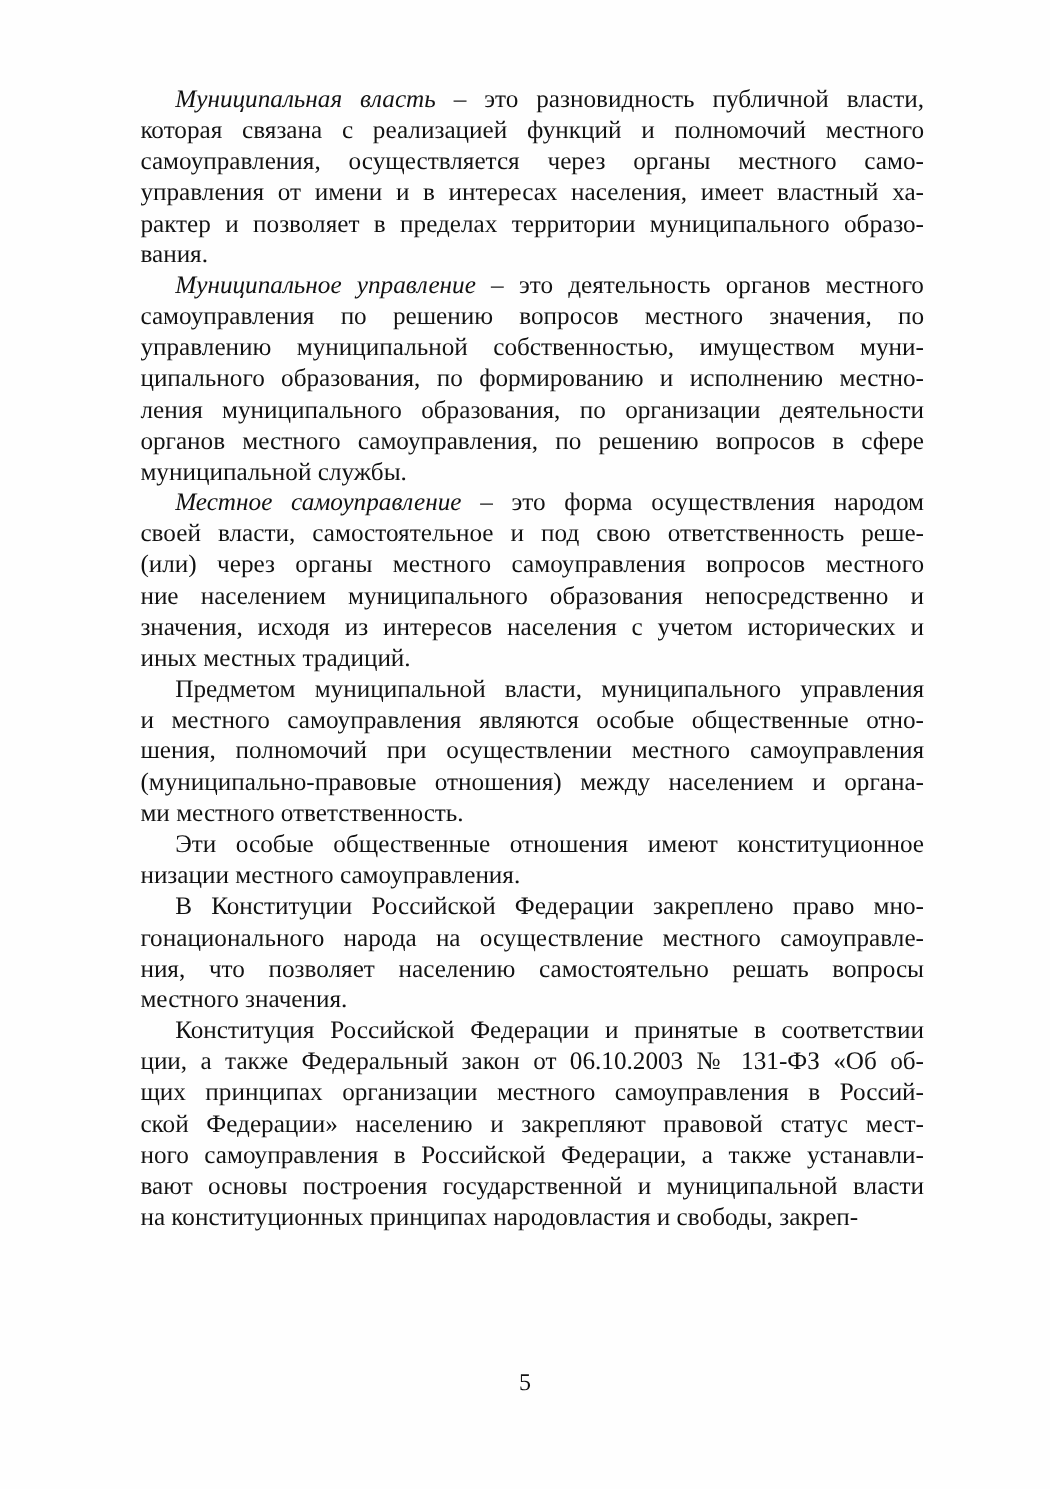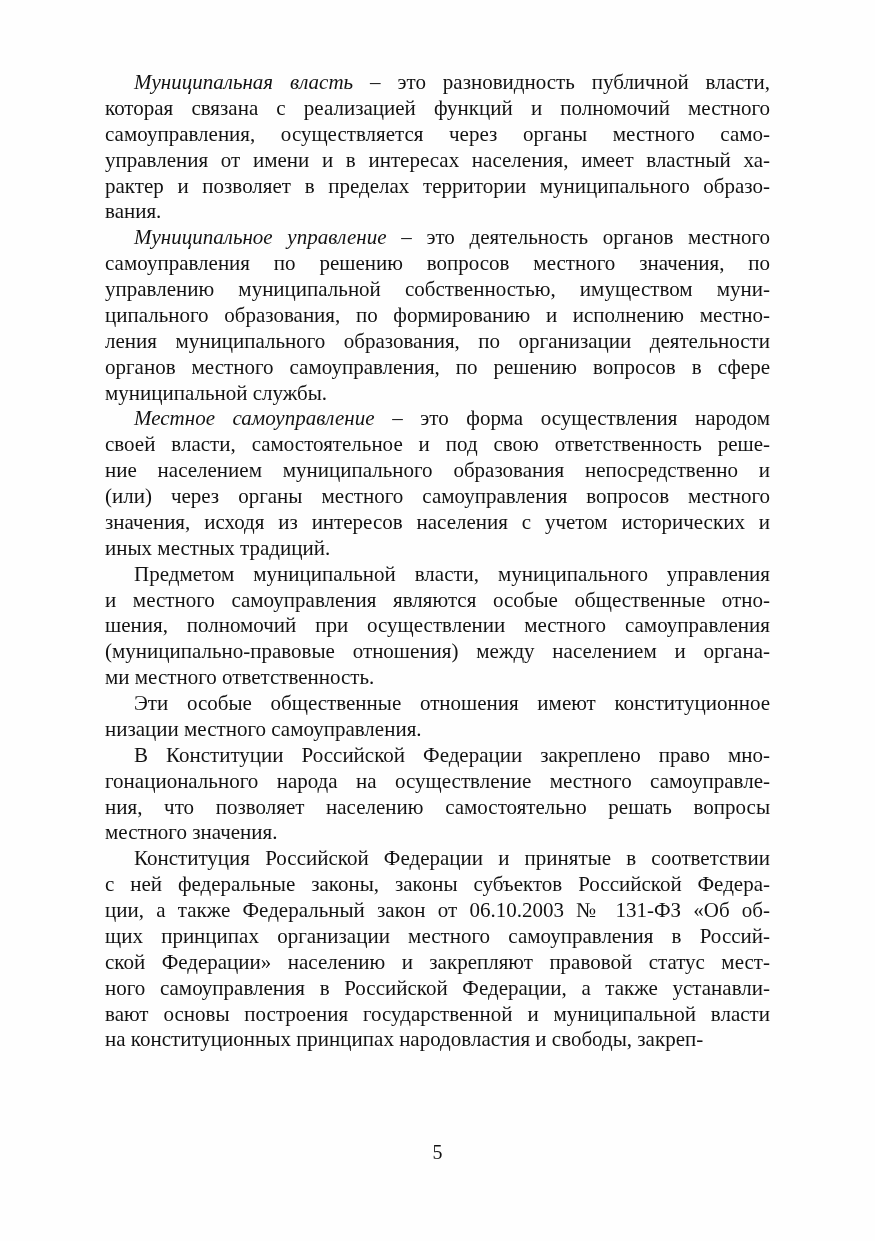--- a/index.html
+++ b/index.html
@@ -27,20 +27,21 @@
     margin: 0;
     padding: 0;
   }
   .line {
     line-height: 25.875px;
     height: 25.875px;
     text-align: justify;
     text-align-last: justify;
     white-space: normal;
     overflow: hidden;
+    margin-left: 12px;
   }
   .line.first {
     text-indent: 29px;
   }
   .line.last {
     text-align-last: left;
   }
   .line em {
     font-style: italic;
   }
@@ -72,22 +73,22 @@
         <div class="line">самоуправления по решению вопросов местного значения, по</div>
         <div class="line">управлению муниципальной собственностью, имуществом муни-</div>
         <div class="line">ципального образования, по формированию и исполнению местно-</div>
         <div class="line">ления муниципального образования, по организации деятельности</div>
         <div class="line">органов местного самоуправления, по решению вопросов в сфере</div>
         <div class="line last">муниципальной службы.</div>
       </div>
       <div class="paragraph">
         <div class="line first"><em>Местное самоуправление</em> – это форма осуществления народом</div>
         <div class="line">своей власти, самостоятельное и под свою ответственность реше-</div>
+        <div class="line">(или) через органы местного самоуправления вопросов местного</div>
         <div class="line">ние населением муниципального образования непосредственно и</div>
-        <div class="line">(или) через органы местного самоуправления вопросов местного</div>
         <div class="line">значения, исходя из интересов населения с учетом исторических и</div>
         <div class="line last">иных местных традиций.</div>
       </div>
       <div class="paragraph">
         <div class="line first">Предметом муниципальной власти, муниципального управления</div>
         <div class="line">и местного самоуправления являются особые общественные отно-</div>
         <div class="line">шения, полномочий при осуществлении местного самоуправления</div>
         <div class="line">(муниципально-правовые отношения) между населением и органа-</div>
         <div class="line last">ми местного ответственность.</div>
       </div>
@@ -96,21 +97,20 @@
         <div class="line last">низации местного самоуправления.</div>
       </div>
       <div class="paragraph">
         <div class="line first">В Конституции Российской Федерации закреплено право мно-</div>
         <div class="line">гонационального народа на осуществление местного самоуправле-</div>
         <div class="line">ния, что позволяет населению самостоятельно решать вопросы</div>
         <div class="line last">местного значения.</div>
       </div>
       <div class="paragraph">
         <div class="line first">Конституция Российской Федерации и принятые в соответствии</div>
-        <div class="line">с ней федеральные законы, законы субъектов Российской Федера-</div>
         <div class="line">ции, а также Федеральный закон от 06.10.2003 № 131-ФЗ «Об об-</div>
         <div class="line">щих принципах организации местного самоуправления в Россий-</div>
         <div class="line">ской Федерации» населению и закрепляют правовой статус мест-</div>
         <div class="line">ного самоуправления в Российской Федерации, а также устанавли-</div>
         <div class="line">вают основы построения государственной и муниципальной власти</div>
         <div class="line last">на конституционных принципах народовластия и свободы, закреп-</div>
       </div>
     </div>
   <div class="page-number">5</div>
 </div>

